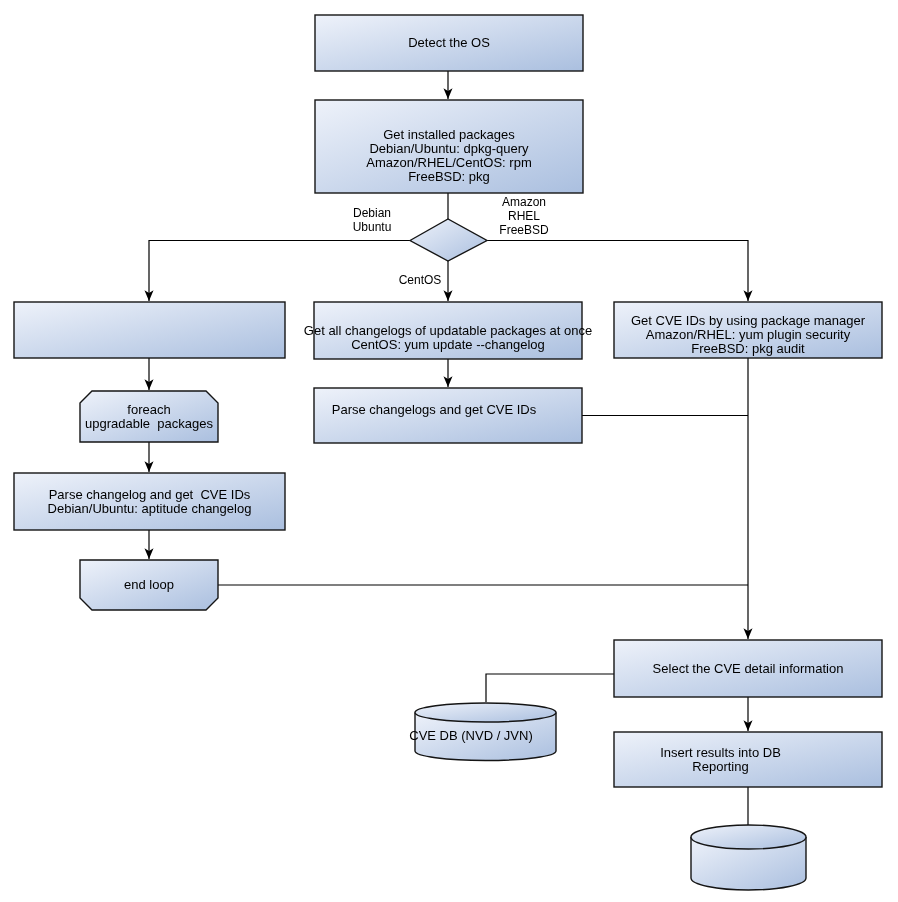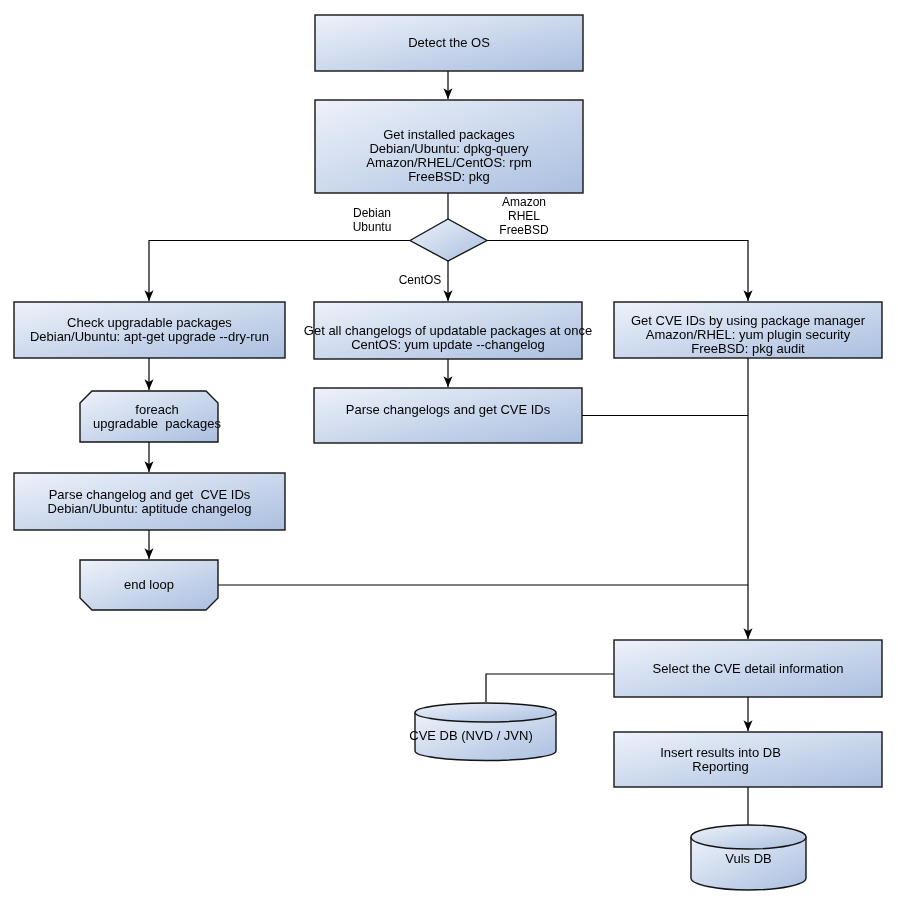--- a/index.html
+++ b/index.html
@@ -88,34 +88,31 @@
 Amazon/RHEL/CentOS: rpm
 FreeBSD: pkg</div>
 
   <div class="label branch-label" style="left:337px; top:204px; width:70px; height:32px;">Debian
 Ubuntu</div>
   <div class="label branch-label" style="left:489px; top:194px; width:70px; height:44px;">Amazon
 RHEL
 FreeBSD</div>
   <div class="label branch-label" style="left:385px; top:272px; width:70px; height:16px;">CentOS</div>
 
-  <div class="label" style="left:14px;  top:302px; width:271px; height:56px;">Check upgradable packages
-Debian/Ubuntu: apt-get upgrade --dry-run</div>
-  <div class="label" style="left:80px;  top:391px; width:138px; height:51px;margin-left:8px;">foreach
+  <div class="label" style="left:80px;  top:391px; width:138px; height:51px;">foreach
 upgradable  packages</div>
   <div class="label" style="left:80px;  top:560px; width:138px; height:50px;">end loop</div>
   <div class="label" style="left:14px;  top:473px; width:271px; height:57px;">Parse changelog and get  CVE IDs
 Debian/Ubuntu: aptitude changelog</div>
 
   <div class="label" style="left:308px; top:302px; width:280px; height:71px;">Get all changelogs of updatable packages at once
 CentOS: yum update --changelog</div>
-  <div class="label" style="left:314px; top:388px; width:268px; height:44px;">Parse changelogs and get CVE IDs</div>
+  <div class="label" style="left:300px; top:388px; width:268px; height:44px;">Parse changelogs and get CVE IDs</div>
 
   <div class="label" style="left:614px; top:302px; width:268px; height:65px;">Get CVE IDs by using package manager
 Amazon/RHEL: yum plugin security
 FreeBSD: pkg audit</div>
   <div class="label" style="left:614px; top:640px; width:268px; height:57px;">Select the CVE detail information</div>
   <div class="label" style="left:415px; top:714px; width:112px; height:44px;">CVE DB (NVD / JVN)</div>
   <div class="label" style="left:614px; top:732px; width:213px; height:55px;">Insert results into DB
 Reporting</div>
-  <div class="label" style="left:691px; top:836px; width:115px; height:46px;">Vuls DB</div>
 
 </div>
 
 </body></html>

